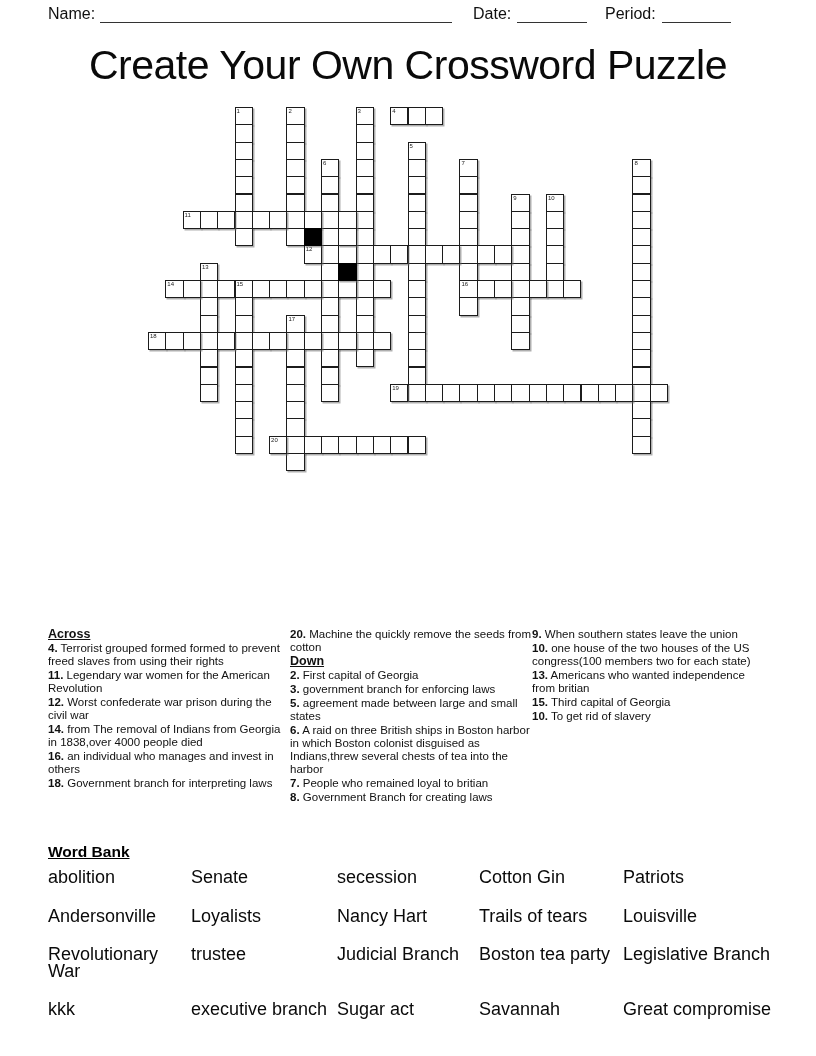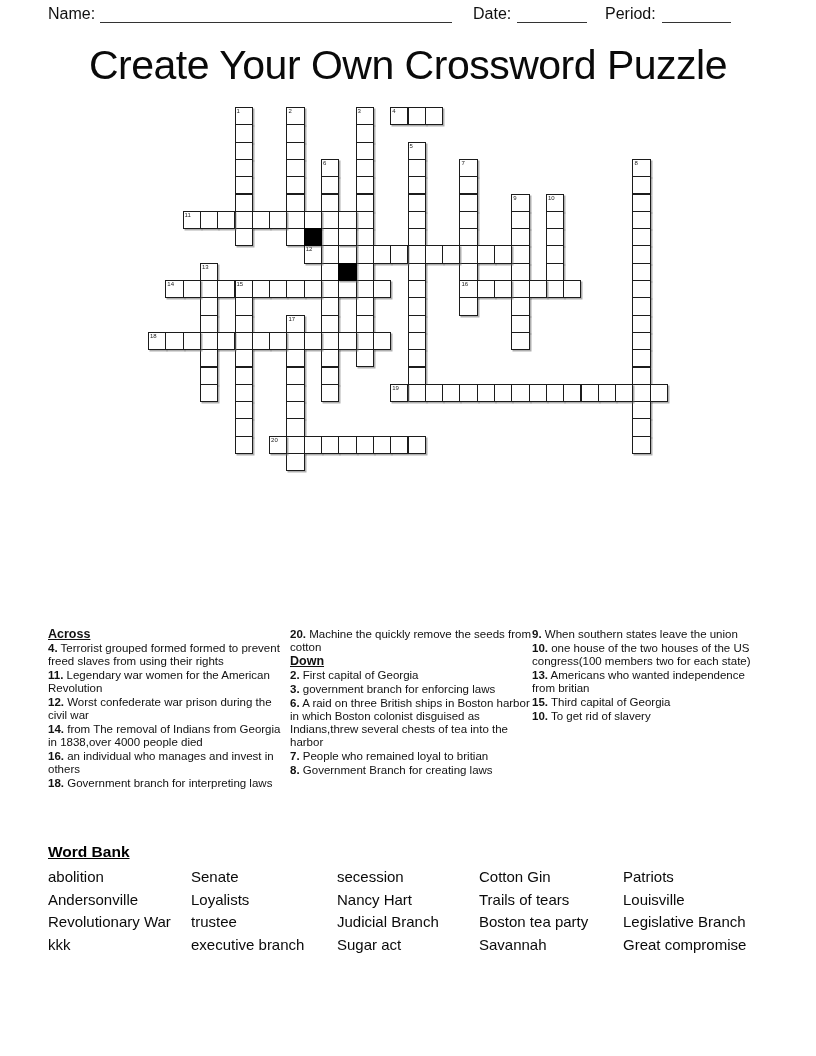--- a/index.html
+++ b/index.html
@@ -40,21 +40,21 @@
   #clue-col-2{left:290px;width:241px;}
   #clue-col-3{left:532px;width:235px;}
   .clue{margin:0 0 1px 0;}
   .clue .clue-num{font-weight:bold;}
   .clue-header{font-weight:bold;text-decoration:underline;font-size:12.5px;margin:0 0 1px 0;}
   
   #word-bank{position:absolute;left:48px;top:843px;width:725px;}
   #word-bank-header{font-size:15.5px;font-weight:bold;text-decoration:underline;margin:0 0 8px 0;}
   #word-bank-grid{
     display:grid;grid-template-columns:143px 146px 142px 144px auto;
-    row-gap:6px;font-size:15px;line-height:16.5px;color:#0a0a0a;
+    row-gap:22px;font-size:18px;line-height:16.5px;color:#0a0a0a;
   }
 </style>
 </head>
 <body>
 
 <span class="hdr-label" id="name-label">Name:</span>
 <span class="blank-line" id="name-line"></span>
 <span class="hdr-label" id="date-label">Date:</span>
 <span class="blank-line" id="date-line"></span>
 <span class="hdr-label" id="period-label">Period:</span>
@@ -305,20 +305,21 @@
     <p class="clue"><span class="clue-num">12.</span><span> Worst confederate war prison during the civil war</span></p>
     <p class="clue"><span class="clue-num">14.</span><span> from The removal of Indians from Georgia in 1838,over 4000 people died</span></p>
     <p class="clue"><span class="clue-num">16.</span><span> an individual who manages and invest in others</span></p>
     <p class="clue"><span class="clue-num">18.</span><span> Government branch for interpreting laws</span></p>
   </div>
 <div class="clue-col" id="clue-col-2">
     <p class="clue"><span class="clue-num">20.</span><span> Machine the quickly remove the seeds from cotton</span></p>
     <p class="clue-header">Down</p>
     <p class="clue"><span class="clue-num">2.</span><span> First capital of Georgia</span></p>
     <p class="clue"><span class="clue-num">3.</span><span> government branch for enforcing laws</span></p>
+    <p class="clue"><span class="clue-num">5.</span><span> agreement made between large and small states</span></p>
     <p class="clue"><span class="clue-num">6.</span><span> A raid on three British ships in Boston harbor in which Boston colonist disguised as Indians,threw several chests of tea into the harbor</span></p>
     <p class="clue"><span class="clue-num">7.</span><span> People who remained loyal to britian</span></p>
     <p class="clue"><span class="clue-num">8.</span><span> Government Branch for creating laws</span></p>
   </div>
 <div class="clue-col" id="clue-col-3">
     <p class="clue"><span class="clue-num">9.</span><span> When southern states leave the union</span></p>
     <p class="clue"><span class="clue-num">10.</span><span> one house of the two houses of the US congress(100 members two for each state)</span></p>
     <p class="clue"><span class="clue-num">13.</span><span> Americans who wanted independence from britian</span></p>
     <p class="clue"><span class="clue-num">15.</span><span> Third capital of Georgia</span></p>
     <p class="clue"><span class="clue-num">10.</span><span> To get rid of slavery</span></p>

